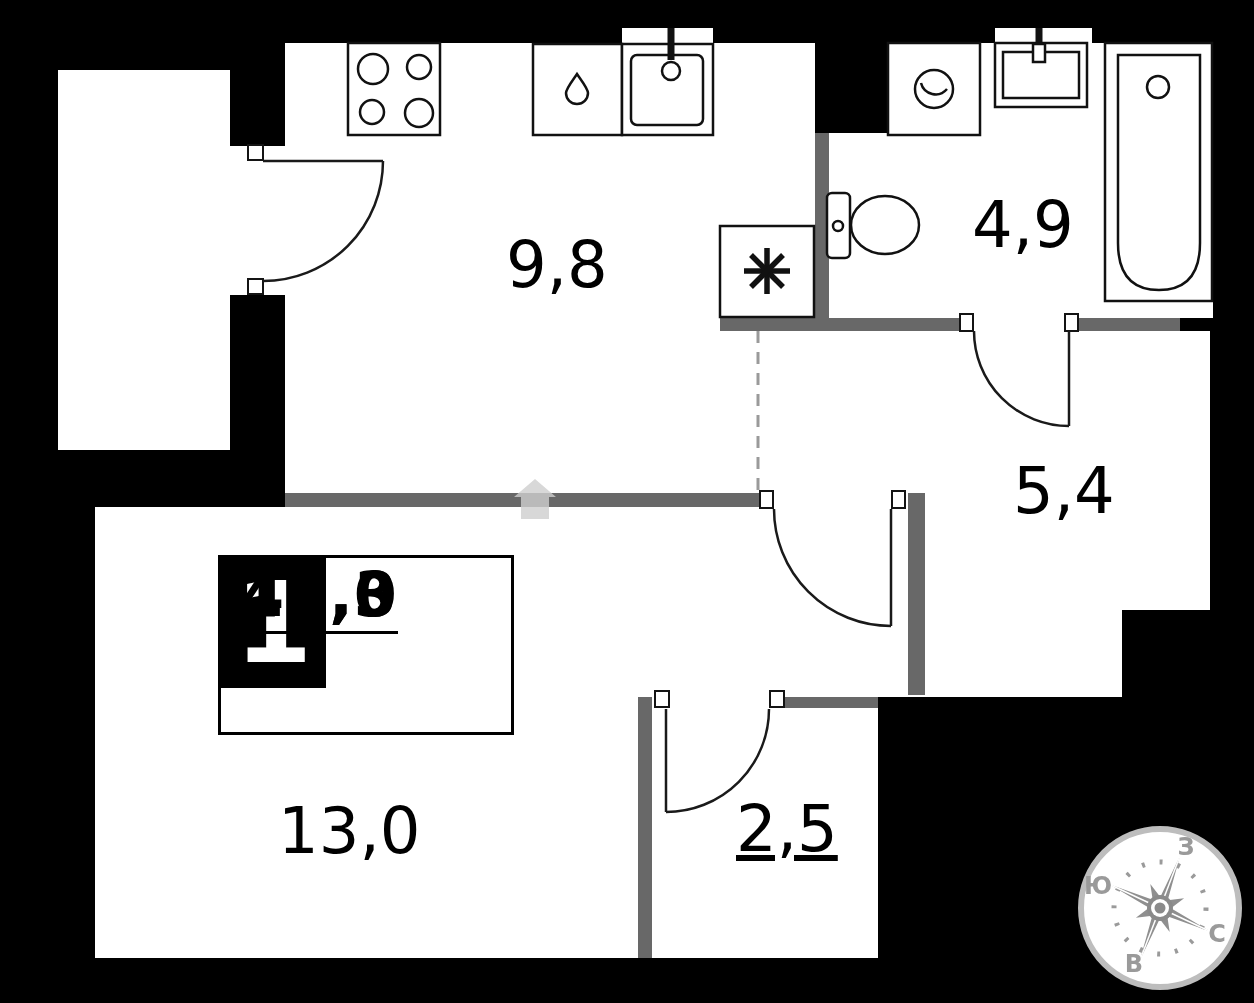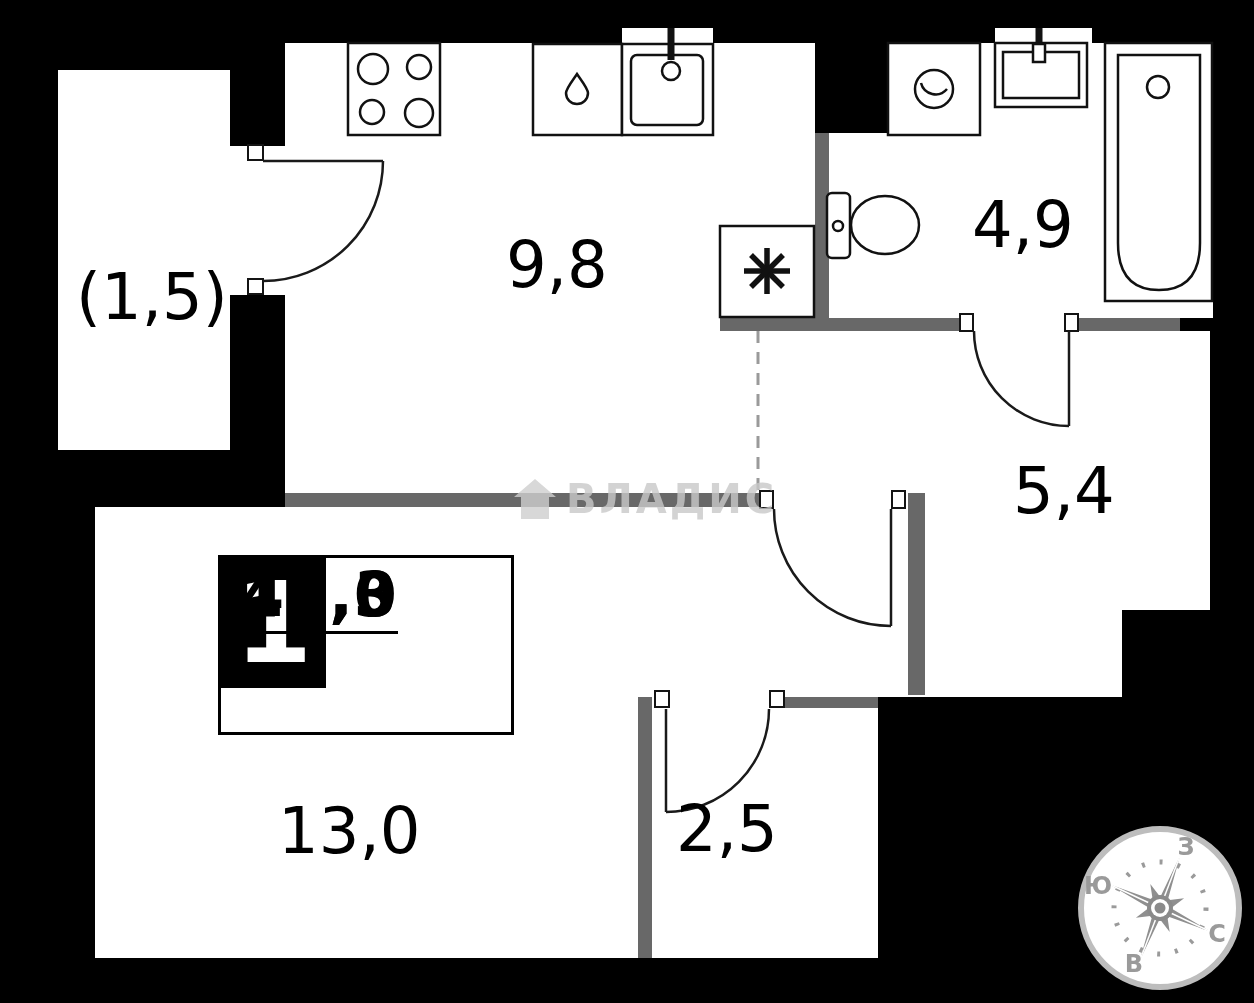--- a/index.html
+++ b/index.html
@@ -157,35 +157,33 @@
       <circle cx="1160" cy="908" r="5.5" fill="#8a8a8a"></circle>
       <g fill="#9a9a9a" font-size="24" font-weight="bold" text-anchor="middle" font-family="DejaVu Sans, sans-serif">
         <text x="1186" y="855">З</text>
         <text x="1098" y="894">Ю</text>
         <text x="1217" y="942">С</text>
         <text x="1134" y="972">В</text>
       </g>
     </g>
   </svg>
 
-  <div class="lbl" style="left:76px;top:264px;">(1,5)</div>
   <div class="lbl" style="left:506px;top:232px;">9,8</div>
   <div class="lbl" style="left:972px;top:192px;">4,9</div>
   <div class="lbl" style="left:1013px;top:458px;">5,4</div>
   <div class="lbl" style="left:278px;top:798px;">13,0</div>
-  <div class="lbl" style="left:676px;top:796px;">2,5</div>
+  <div class="lbl" style="left:736px;top:796px;text-decoration:underline;">2,5</div>
 
   <div id="legend">
     <div class="lk">1</div>
     <div class="lv">
       <div class="lrow first">13,0</div>
       <div class="lrow">44,3</div>
     </div>
   </div>
 
   <div id="watermark">
     <svg width="46" height="46" viewBox="0 0 46 46">
       <path fill="#cfcfcf" d="M23,3 L44,21 L37,21 L37,43 L9,43 L9,21 L2,21 Z M19,43 L19,30 L27,30 L27,43 Z"></path>
     </svg>
-    <span class="wm-text">ВЛАДИС</span>
   </div>
 
 </div>
 
 </body></html>

